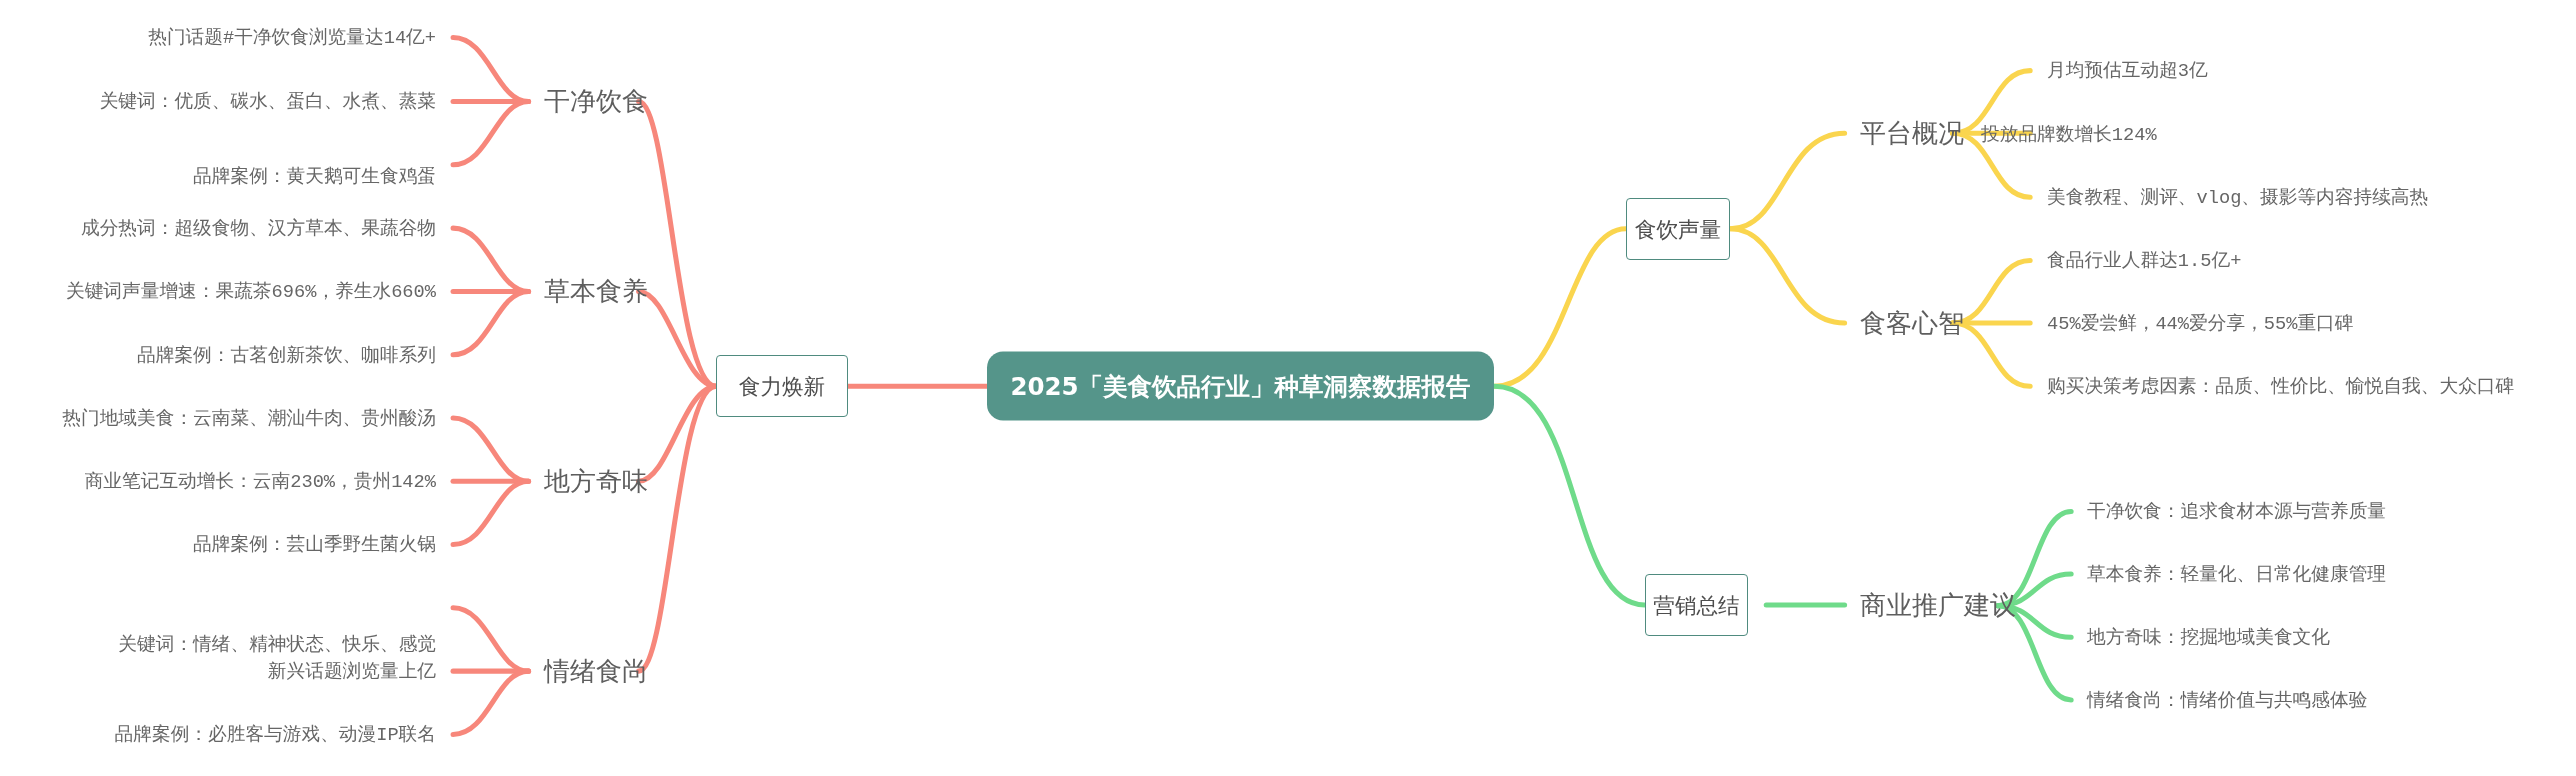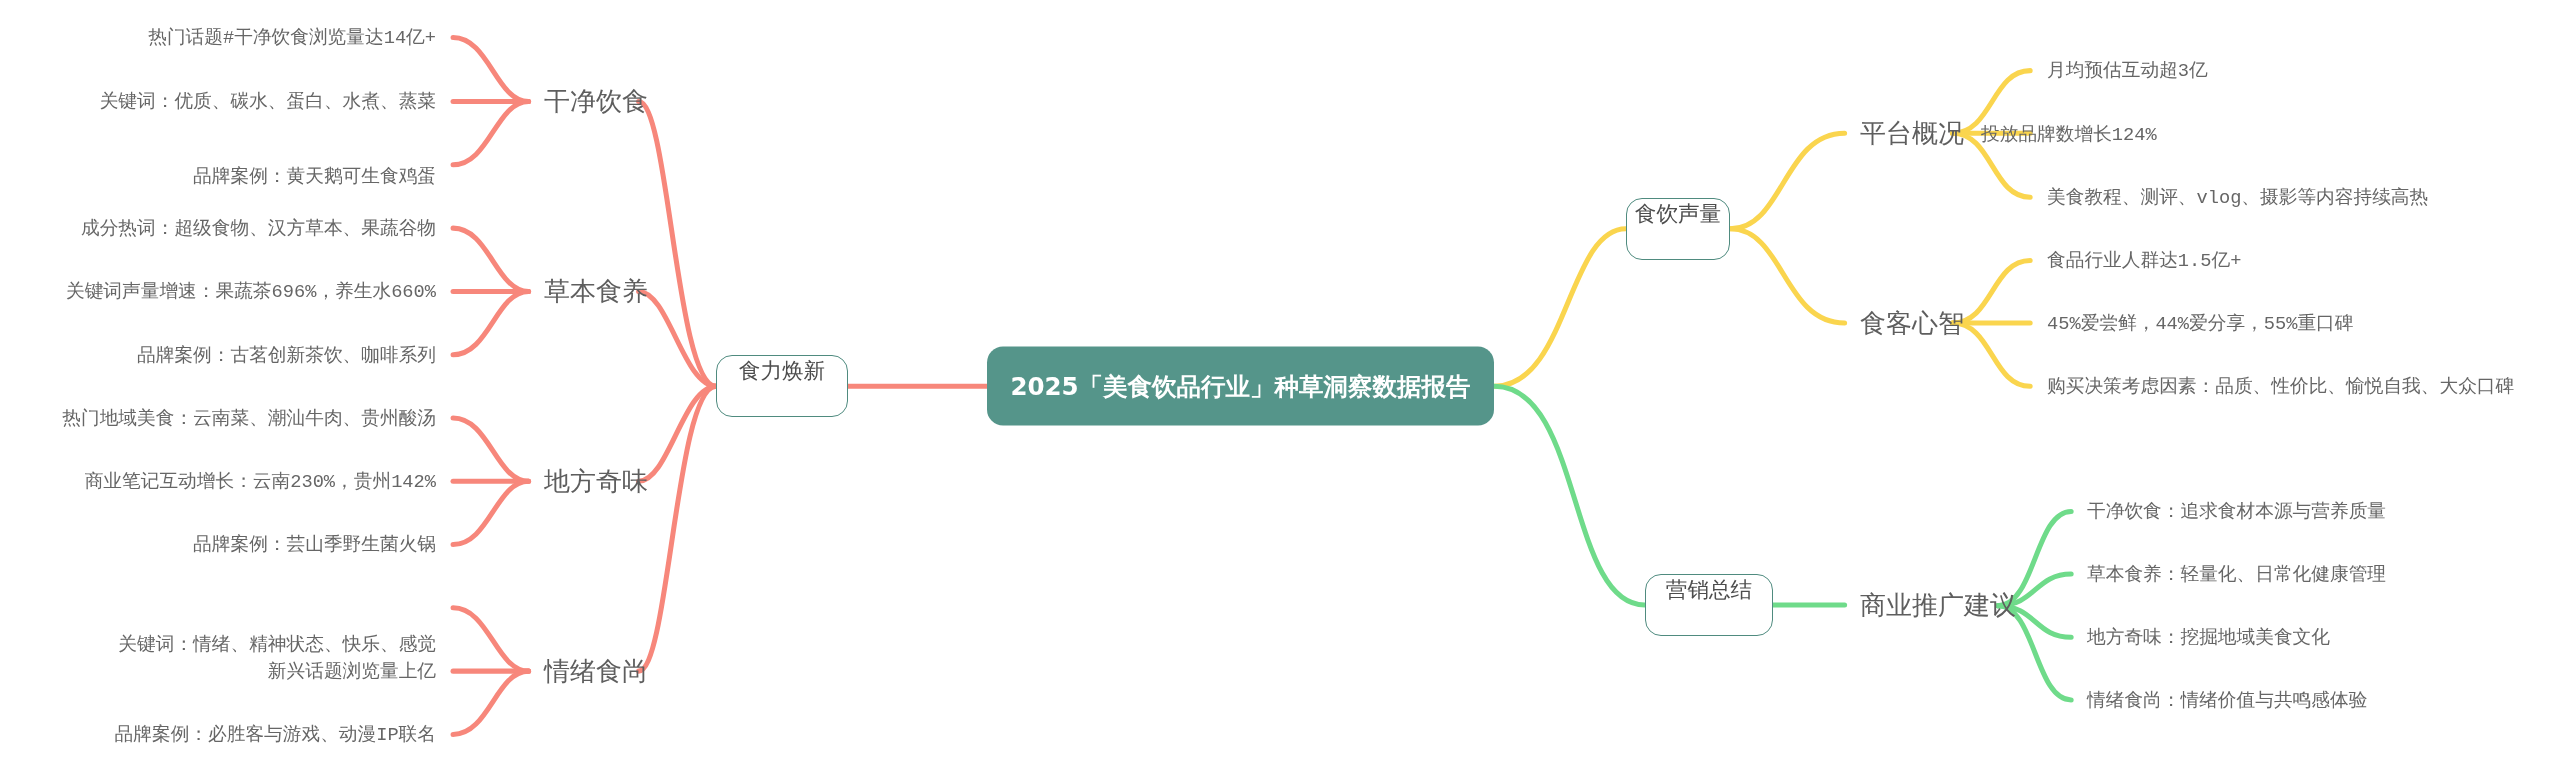--- a/index.html
+++ b/index.html
@@ -1,24 +1,24 @@
 <!DOCTYPE html>
 <html style="font-size:11.5px"><head>
 <meta charset="utf-8">
 <style>
   html, body { margin:0; padding:0; background:#ffffff; }
   body { width:2576px; height:777px; position:relative; overflow:hidden;
          font-family:"DejaVu Sans","Liberation Sans",sans-serif; color:#5a5a5a; }
   svg.links { position:absolute; left:0; top:0; width:2576px; height:777px; }
   .node { position:absolute; white-space:nowrap; transform:translateY(-50%); }
-  .root { left:987px; top:386px; width:507px; height:79px; background:#55958a; border-radius:16px;
+  .root { left:987px; top:386px; width:507px; height:69px; background:#55958a; border-radius:16px;
           color:#ffffff; font-size:24.5px; font-weight:bold; display:flex; align-items:center; justify-content:center;
           box-sizing:border-box; }
-  .l1 { height:62px; border:1.4px solid #4f8b7f; border-radius:16px; background:#ffffff; box-sizing:border-box;
-        font-size:21.6px; color:#4d4d4d; display:flex; align-items:flex-start; justify-content:center; }
+  .l1 { height:62px; border:1.4px solid #4f8b7f; border-radius:4px; background:#ffffff; box-sizing:border-box;
+        font-size:21.6px; color:#4d4d4d; display:flex; align-items:center; justify-content:center; }
   .l2 { font-size:26px; color:#5e5e5e; }
   .leaf { font-size:18.7px; color:#666666;font-family:Liberation Mono, monospace; }
   .leaf.left { text-align:right; }
 </style>
 </head>
 <body>
 
 <svg class="links" xmlns="http://www.w3.org/2000/svg" viewBox="0 0 3582 1080" width="2576" height="777">
   <g fill="none" stroke="#f7877b" stroke-width="7" stroke-linecap="round">
 
@@ -95,21 +95,21 @@
 <div class="node l2" style="left:1860px; top:133px;">平台概况</div>
 <div class="node l2" style="left:1860px; top:323px;">食客心智</div>
 
 <div class="node leaf" style="left:2047px; top:70px;">月均预估互动超3亿</div>
 <div class="node leaf" style="left:1981px; top:134px;">投放品牌数增长124%</div>
 <div class="node leaf" style="left:2047px; top:197px;">美食教程、测评、vlog、摄影等内容持续高热</div>
 <div class="node leaf" style="left:2047px; top:260px;">食品行业人群达1.5亿+</div>
 <div class="node leaf" style="left:2047px; top:323px;">45%爱尝鲜，44%爱分享，55%重口碑</div>
 <div class="node leaf" style="left:2047px; top:386px;">购买决策考虑因素：品质、性价比、愉悦自我、大众口碑</div>
 
-<div class="node l1" style="left:1645px; top:605px; width:128px;">
+<div class="node l1" style="left:1645px; top:605px; width:103px;">
   <span>营销总结</span>
 </div>
 <div class="node l2" style="left:1860px; top:605px;">商业推广建议</div>
 
 <div class="node leaf" style="left:2087px; top:511px;">干净饮食：追求食材本源与营养质量</div>
 <div class="node leaf" style="left:2087px; top:574px;">草本食养：轻量化、日常化健康管理</div>
 <div class="node leaf" style="left:2087px; top:637px;">地方奇味：挖掘地域美食文化</div>
 <div class="node leaf" style="left:2087px; top:700px;">情绪食尚：情绪价值与共鸣感体验</div>
 
 

